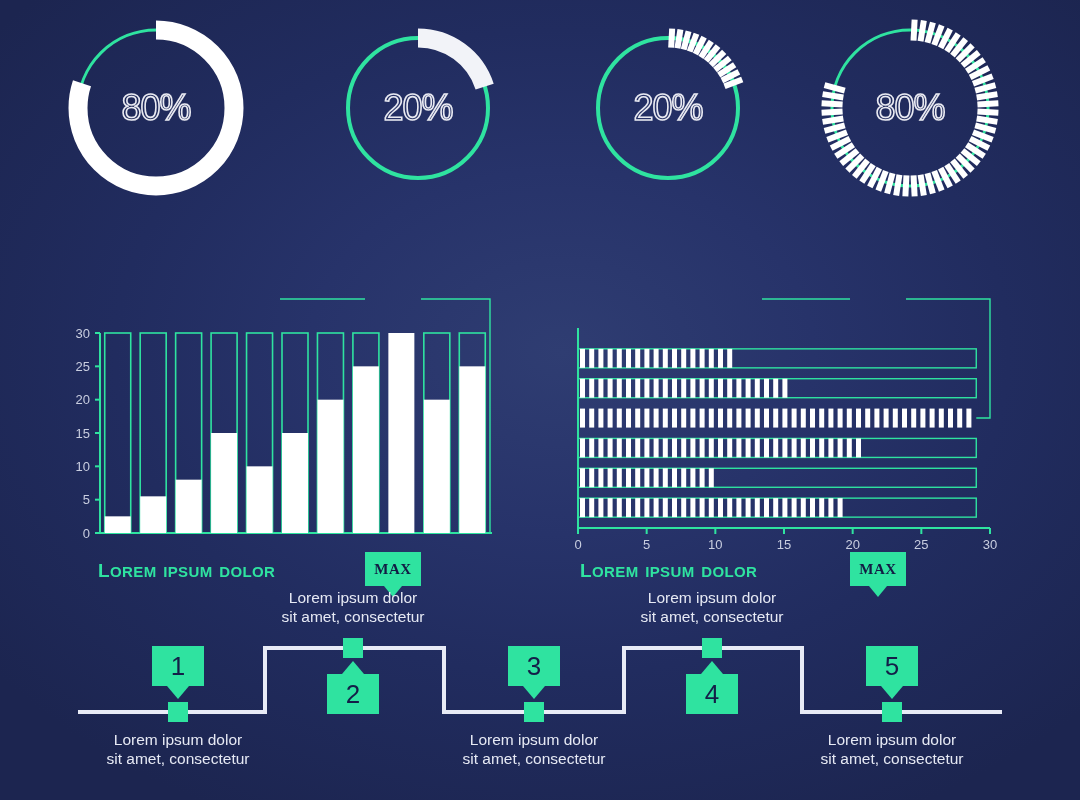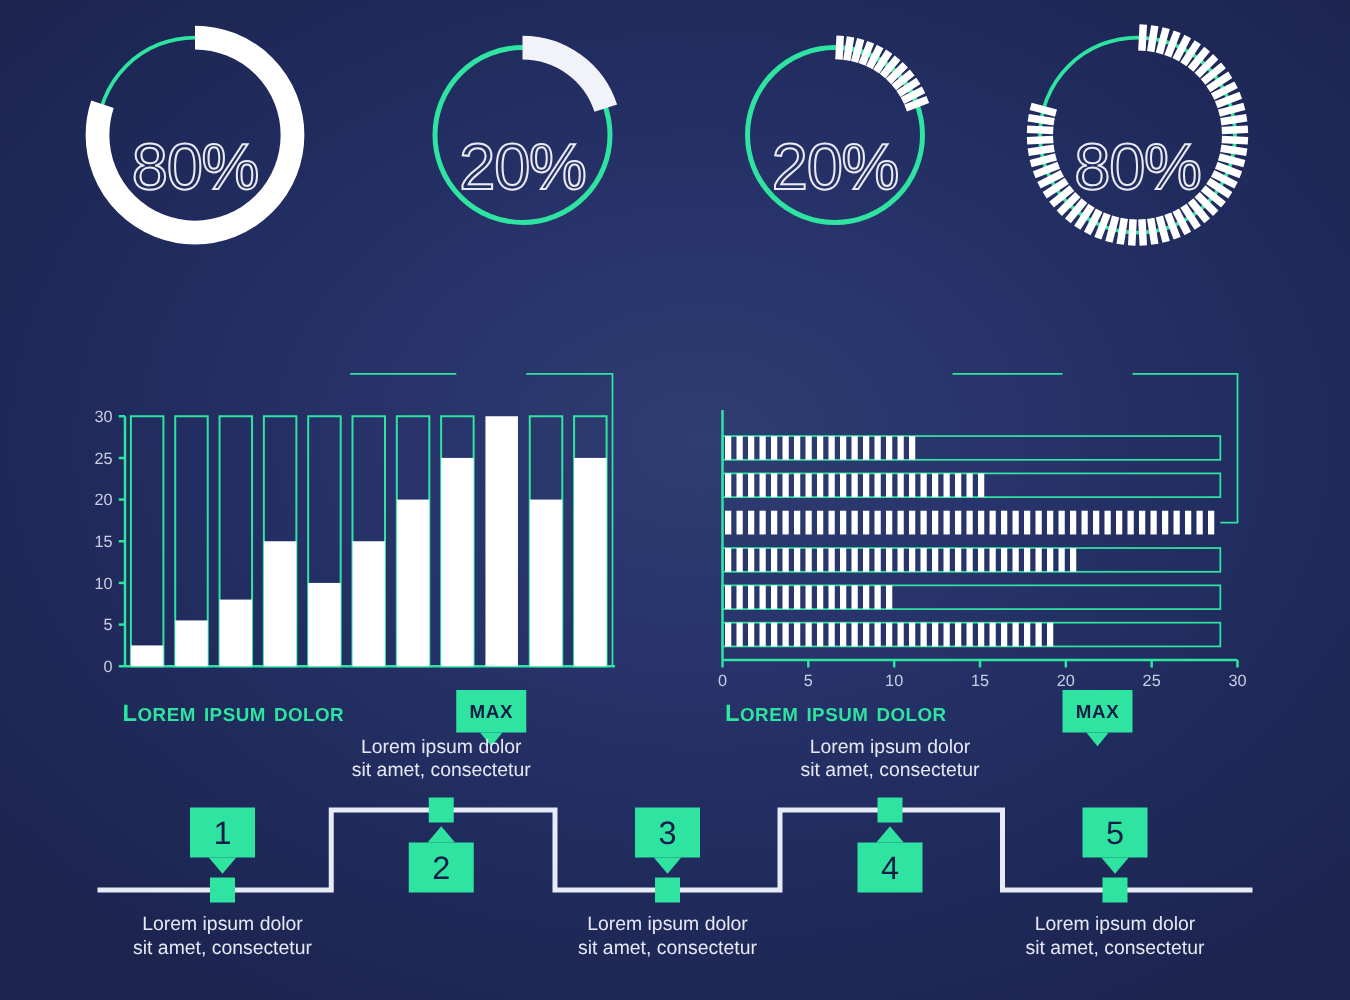--- a/index.html
+++ b/index.html
@@ -32,27 +32,26 @@
     position: absolute;
     top: 0;
   }
   .donut svg { display: block; overflow: visible; }
   .donut-label {
     position: absolute;
     left: 0; right: 0; top: 50%;
     transform: translateY(-50%);
     text-align: center;
     font-family: "Liberation Sans", sans-serif;
-    font-size: 52px;
+    font-size: 36px;
     font-weight: 400;
     letter-spacing: -1px;
     color: transparent;
     -webkit-text-stroke: 1.6px #e9eaf2;
     text-shadow: none;
-    margin-top: 26px;
   }
 
   
   .panel-title {
     position: absolute;
     color: #2fe3a0;
     font-family: "Liberation Sans", sans-serif;
     font-size: 22px;
     font-weight: 700;
     letter-spacing: 0.4px;
@@ -60,21 +59,21 @@
     text-transform: lowercase;
     white-space: nowrap;
   }
   .panel-title::first-letter { font-size: 27px; }
 
   .max-badge {
     position: absolute;
     width: 56px; height: 34px;
     background: #2fe3a0;
     color: #121c44;
-    font-family: Liberation Sans, sans-serif;
+    font-family: Liberation Serif, serif;
     font-size: 15px;
     font-weight: 700;
     letter-spacing: 0.5px;
     display: flex;
     align-items: center;
     justify-content: center;
   }
   .max-badge::after {
     content: "";
     position: absolute;

